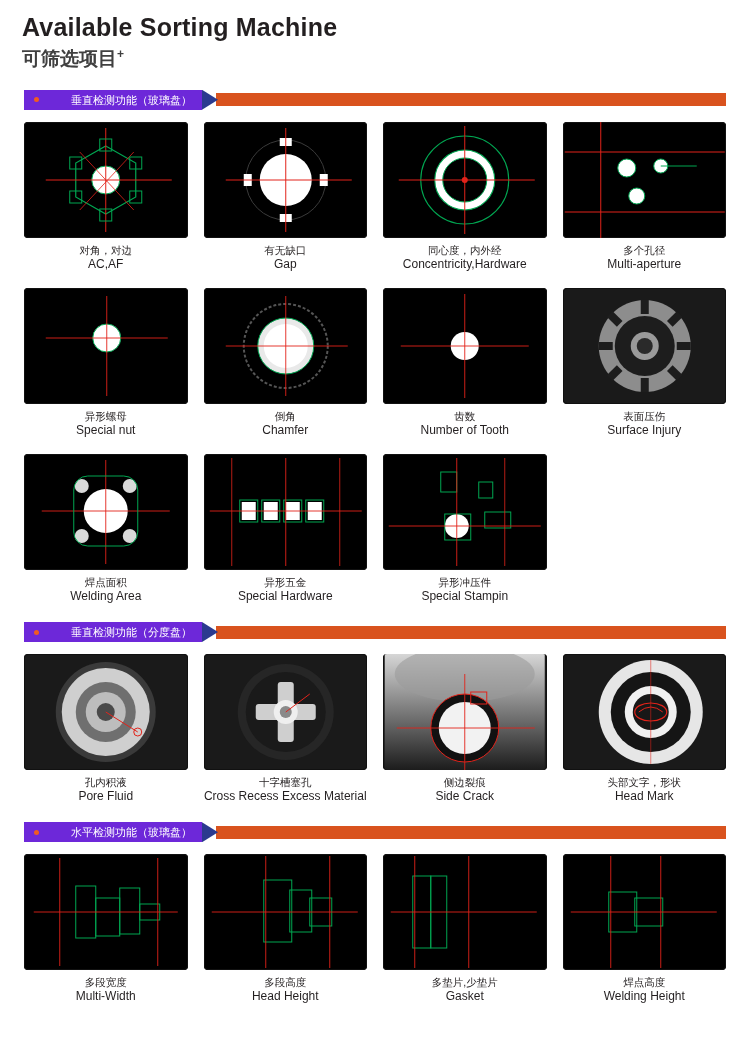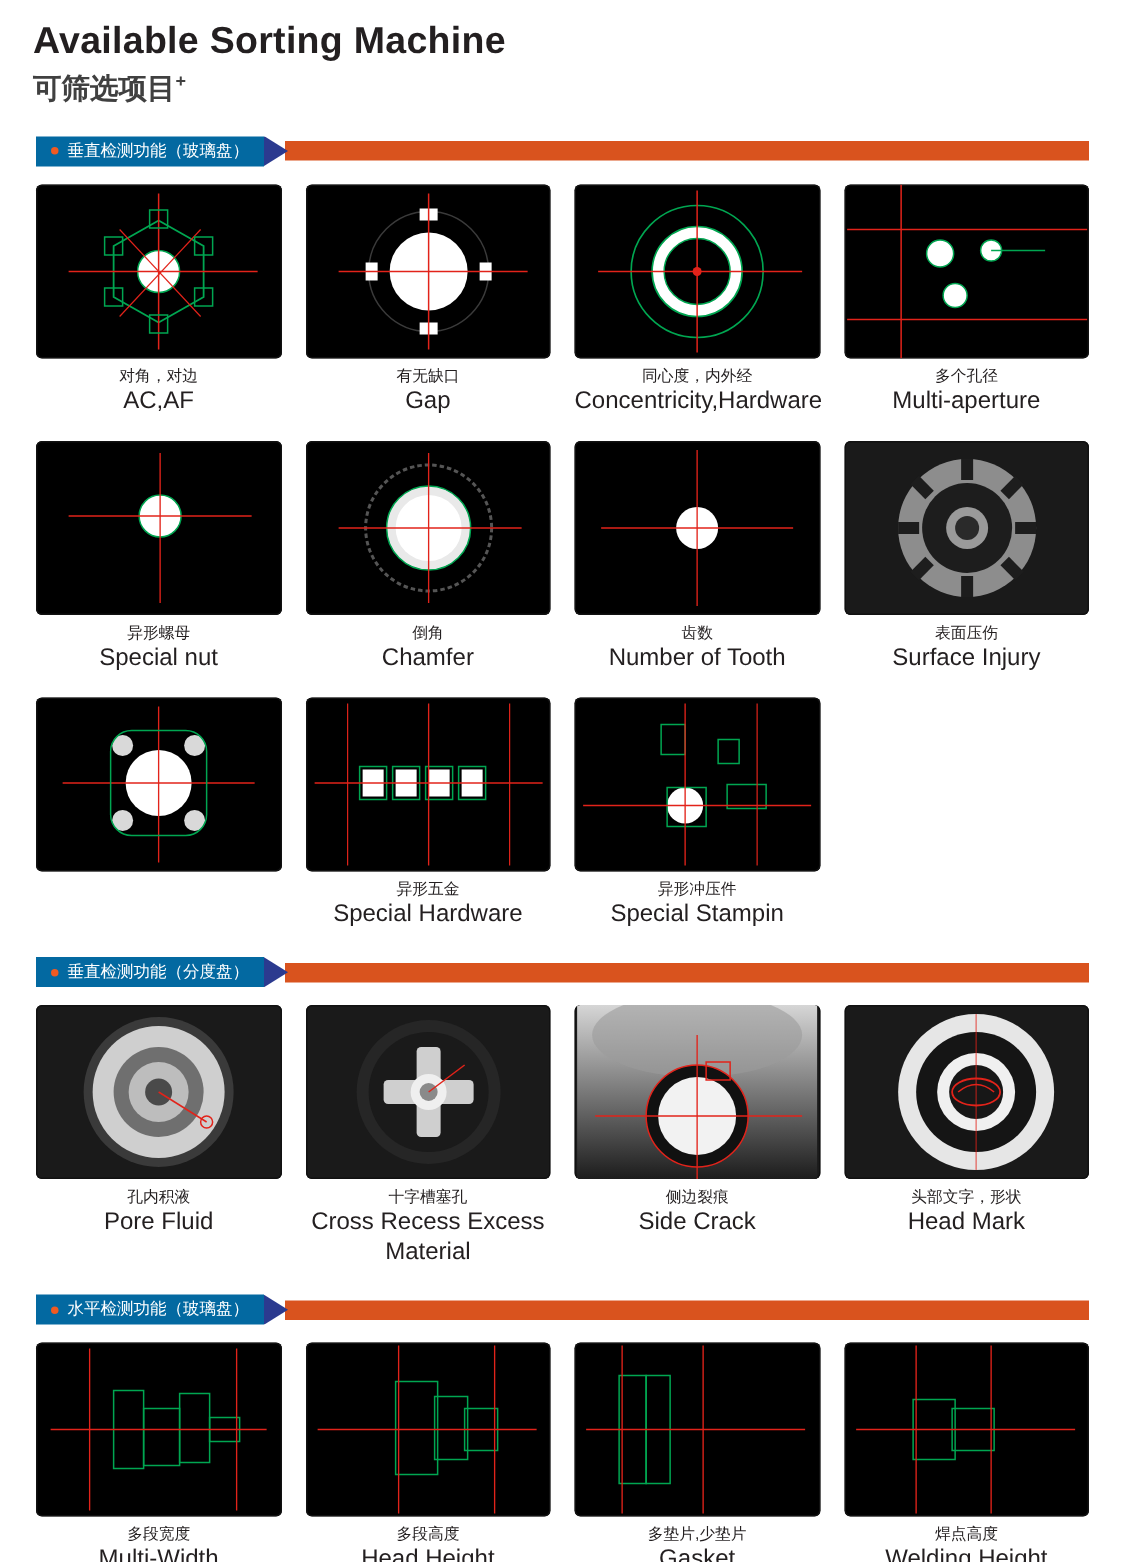--- a/index.html
+++ b/index.html
@@ -46,31 +46,32 @@
     margin-top:12px;
   }
   .bar{
     position:relative;
     height:20px;
     margin:0 24px 0 24px;
     display:flex;
     align-items:stretch;
   }
   .bar-blue{
-    background:#0369a1;
+    background:#6d28d9;
     color:#ffffff;
     font-size:11px;
     line-height:20px;
     padding:0 10px 0 10px;
     white-space:nowrap;
     position:relative;
     z-index:3;
     display:flex;
     align-items:center;
     font-weight:normal;
+    gap:26px;
   }
   .bar-blue .dot{
     width:5px;height:5px;border-radius:50%;
     background:#f05a22;
     display:inline-block;
     margin-right:6px;
     flex:0 0 auto;
   }
   .bar-arrow{
     width:16px;
@@ -115,21 +116,21 @@
     line-height:1.25;
     margin-bottom:4px;
   }
   .cap-cn{
     display:block;
     font-size:10.5px;
     color:#231f20;
   }
   .cap-en{
     display:block;
-    font-size:16px;
+    font-size:12px;
     color:#231f20;
   }
   .row-gap{height:6px;width:100%;}
   
   .thumb svg{display:block;width:100%;height:100%;}
   .bottom-space{height:14px;}
 </style>
 </head>
 <body>
 
@@ -342,20 +343,24 @@
               <circle cx="56" cy="32" r="7"></circle>
               <circle cx="104" cy="32" r="7"></circle>
               <circle cx="56" cy="82" r="7"></circle>
               <circle cx="104" cy="82" r="7"></circle>
             </g>
             <line x1="80" y1="6" x2="80" y2="110" stroke="#e2231a" stroke-width="0.9"></line>
             <line x1="16" y1="57" x2="144" y2="57" stroke="#e2231a" stroke-width="0.9"></line>
             <rect x="48" y="22" width="64" height="70" rx="14" fill="none" stroke="#00a651" stroke-width="1"></rect>
           </svg>
         </div>
+        <div class="caption">
+          <span class="cap-cn">焊点面积</span>
+          <span class="cap-en">Welding Area</span>
+        </div>
       </div>
 
       <div class="cell">
         <div class="thumb">
           <svg viewBox="0 0 160 116">
             <rect x="26" y="42" width="108" height="30" fill="#000"></rect>
             <g fill="#fff">
               <rect x="36" y="48" width="14" height="18"></rect>
               <rect x="58" y="48" width="14" height="18"></rect>
               <rect x="80" y="48" width="14" height="18"></rect>

